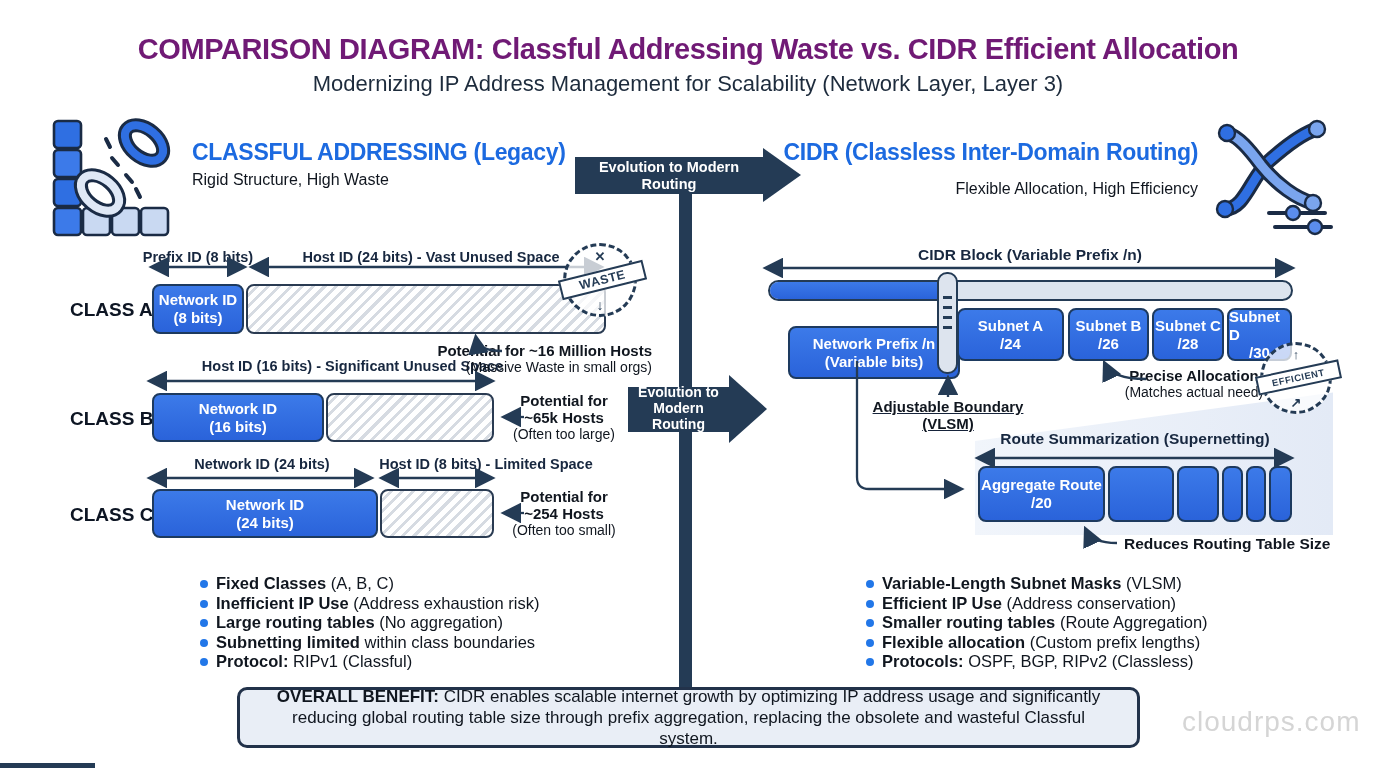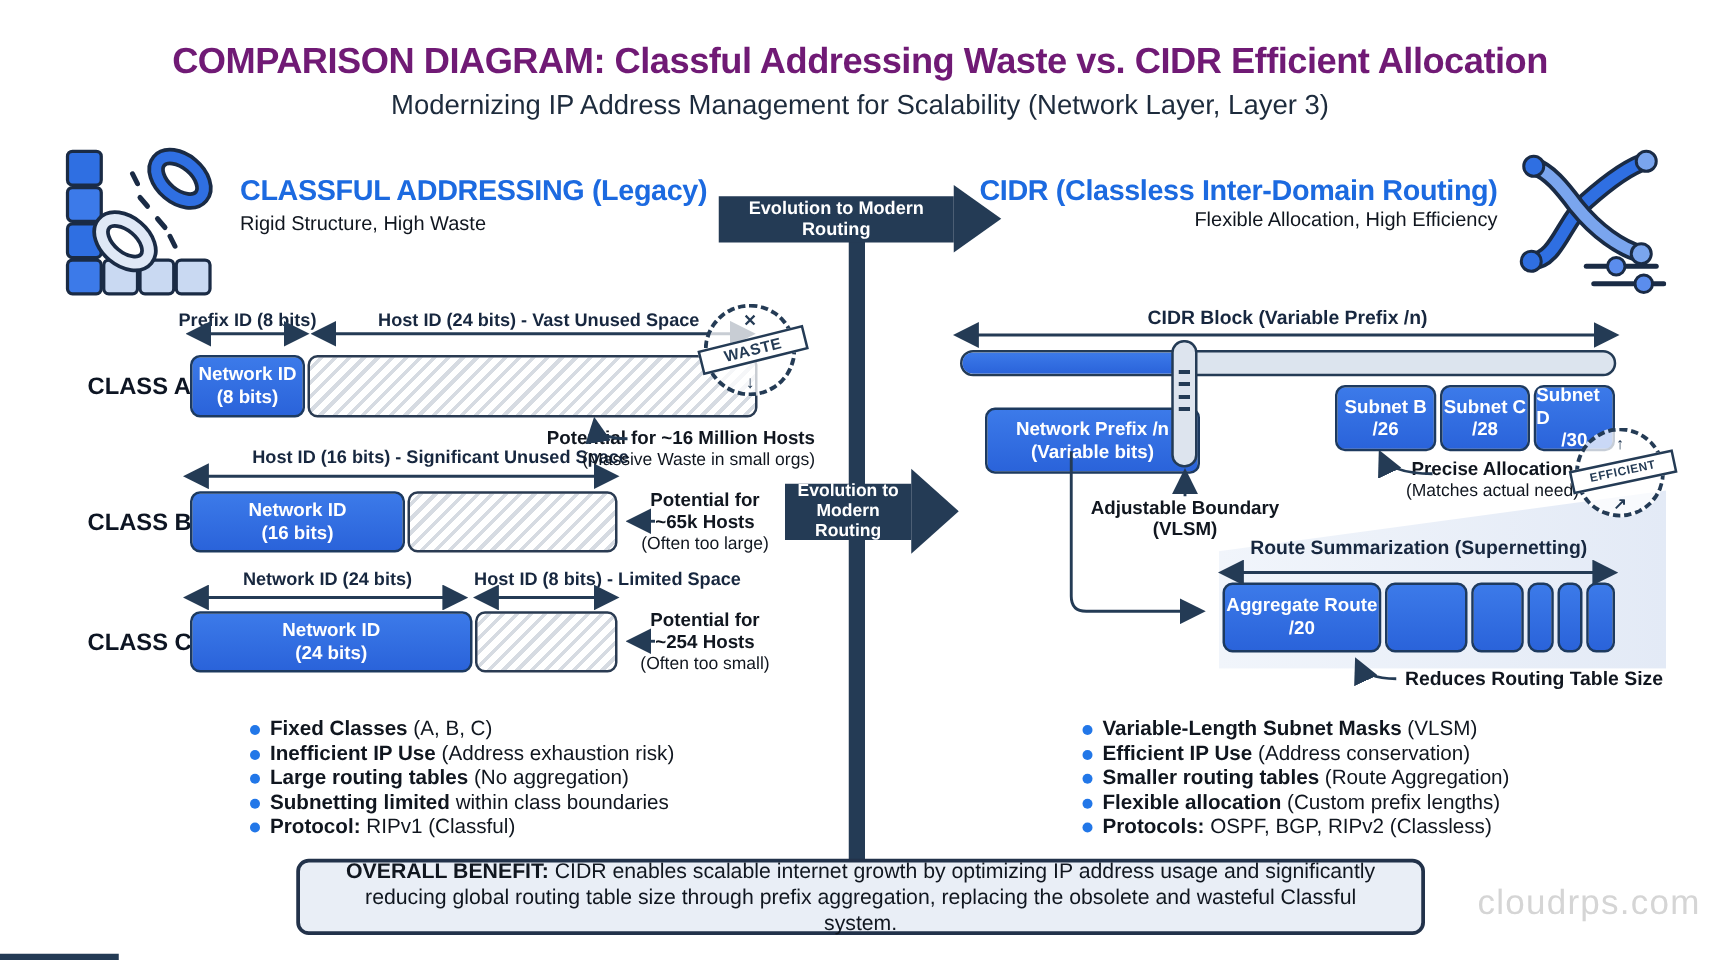--- a/index.html
+++ b/index.html
@@ -84,21 +84,21 @@
       <line x1="58" y1="30" x2="54" y2="22"></line>
       <line x1="84" y1="72" x2="88" y2="80"></line>
     </g>
   </svg>
 
   <div class="abs col-head" style="left:192px;top:139px;">CLASSFUL ADDRESSING (Legacy)</div>
   <div class="abs col-sub" style="left:192px;top:171px;">Rigid Structure, High Waste</div>
 
   <div class="abs" style="left:770px;top:139px;width:428px;text-align:right;">
     <div class="col-head">CIDR (Classless Inter-Domain Routing)</div>
-    <div class="col-sub" style="margin-top:2px;">Flexible Allocation, High Efficiency</div>
+    <div class="col-sub" style="margin-top:14px;">Flexible Allocation, High Efficiency</div>
   </div>
 
   <svg class="abs" style="left:1213px;top:117px;" width="120" height="120" viewBox="0 0 120 120">
     <g fill="none" stroke-linecap="round">
       <path d="M12,92 C32,92 38,60 56,44 C74,28 90,16 104,12" stroke="#1a2b45" stroke-width="15"></path>
       <path d="M12,92 C32,92 38,60 56,44 C74,28 90,16 104,12" stroke="#2f6fe2" stroke-width="9"></path>
       <path d="M100,86 C84,82 64,68 48,48 C36,32 26,20 14,16" stroke="#1a2b45" stroke-width="15"></path>
       <path d="M100,86 C84,82 64,68 48,48 C36,32 26,20 14,16" stroke="#7aa5ee" stroke-width="9"></path>
     </g>
     <g stroke="#1a2b45" stroke-width="2.4">
@@ -180,34 +180,38 @@
     <div class="track-fill" style="width:170px;"></div>
   </div>
   <div class="abs handle" style="left:937px;top:272px;width:21px;height:102px;">
     <div class="dashes"></div>
   </div>
 
   <div class="abs bluebox" style="left:788px;top:308px;width:172px;height:53px;margin-top:18px;">
     <span>Network Prefix /n</span>
     <span>(Variable bits)</span>
   </div>
+  <div class="abs bluebox" style="left:957px;top:308px;width:107px;height:53px;">
+    <span>Subnet A</span>
+    <span>/24</span>
+  </div>
   <div class="abs bluebox" style="left:1068px;top:308px;width:81px;height:53px;">
     <span>Subnet B</span>
     <span>/26</span>
   </div>
   <div class="abs bluebox" style="left:1152px;top:308px;width:72px;height:53px;">
     <span>Subnet C</span>
     <span>/28</span>
   </div>
   <div class="abs bluebox" style="left:1227px;top:308px;width:65px;height:53px;">
     <span>Subnet D</span>
     <span>/30</span>
   </div>
 
-  <div class="abs ctr" style="left:858px;top:398px;width:180px;z-index:2;">
+  <div class="abs ctr" style="left:858px;top:398px;width:180px;z-index:2;text-decoration:underline;">
     <div class="note-b1">Adjustable Boundary</div>
     <div class="note-b1">(VLSM)</div>
   </div>
   <div class="abs ctr" style="left:1118px;top:367px;width:152px;z-index:2;">
     <div class="note-b1">Precise Allocation</div>
     <div class="note-n">(Matches actual need)</div>
   </div>
 
   <div class="abs stamp" style="left:1260px;top:342px;width:72px;height:72px;">
     <div class="ring"></div>

